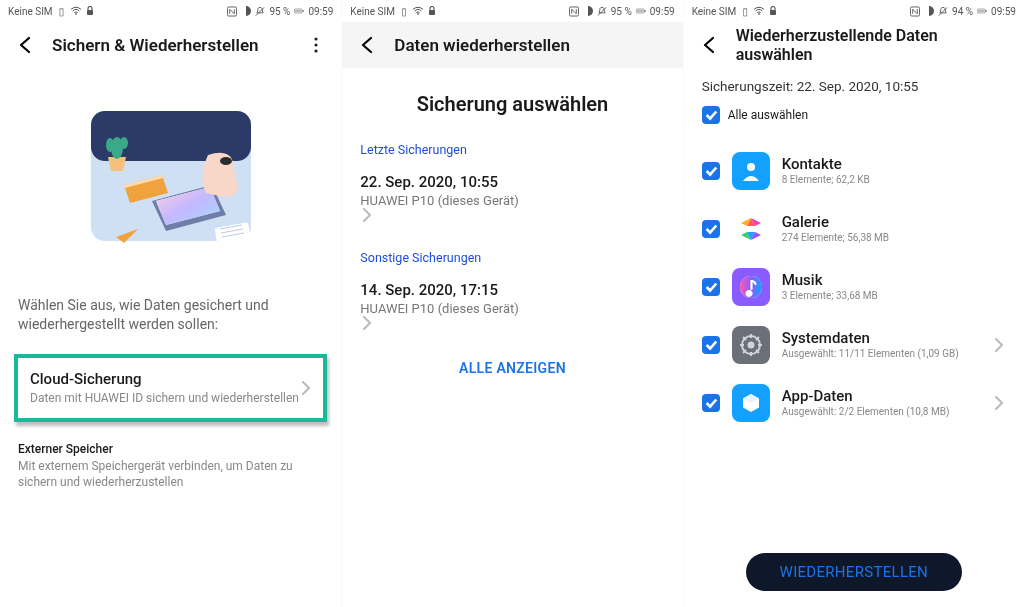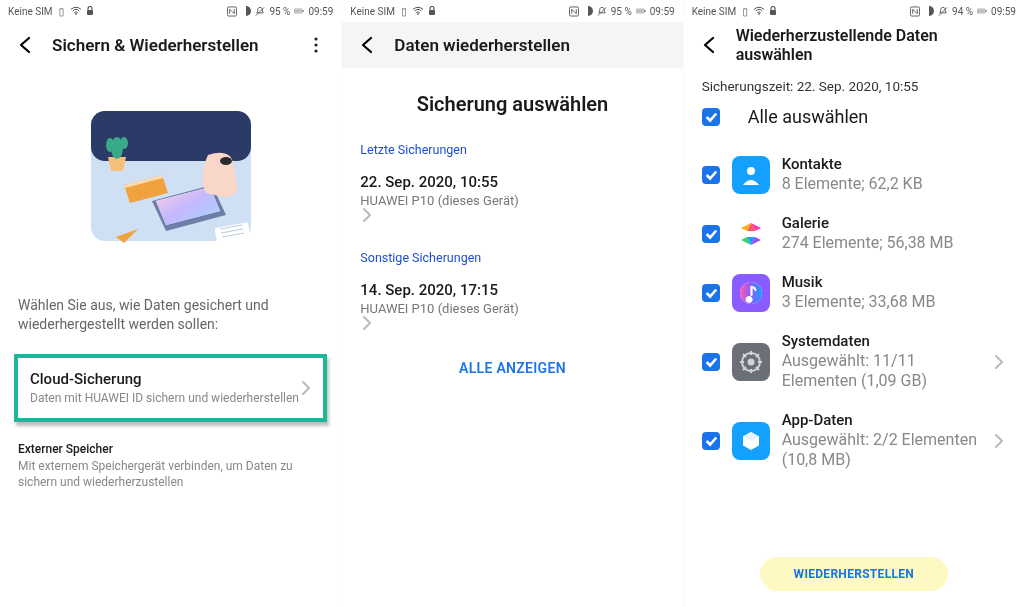--- a/index.html
+++ b/index.html
@@ -41,31 +41,31 @@
   .groupLabel { font-size: 12.5px; color: #1d4ed8; padding: 4px 18px; }
   .backupRow { padding: 12px 18px; display: flex; align-items: flex-start; cursor: pointer; flex-direction: column; }
   .backupRow .info { flex: 1; }
   .backupRow .date { font-size: 15px; font-weight: 500; margin-bottom: 2px; }
   .backupRow .dev { font-size: 13px; color: #777; }
   .showAll { text-align: center; font-size: 14px; font-weight: 600; color: #1a73e8; padding: 18px 0; cursor: pointer; letter-spacing: 0.3px; }
 
   
   .p3body { padding: 10px 18px 0; overflow-y: auto; flex: 1; }
   .tsline { font-size: 13.5px; color: #333; margin-bottom: 12px; }
-  .selAll { display: flex; align-items: center; gap: 28px; font-size: 18px; margin-bottom: 18px; cursor: pointer; }
+  .selAll { display: flex; align-items: center; gap: 8px; font-size: 12px; margin-bottom: 18px; cursor: pointer; }
   .chk { width: 18px; height: 18px; border-radius: 4px; background: #1a73e8; display: inline-flex; align-items: center; justify-content: center; flex-shrink: 0; }
   .chk svg { stroke: #fff; stroke-width: 3; fill: none; }
   .itemRow { display: flex; align-items: center; gap: 12px; padding: 10px 0; cursor: pointer; }
   .itemRow .iconbox { width: 38px; height: 38px; border-radius: 8px; display: flex; align-items: center; justify-content: center; flex-shrink: 0; }
   .itemRow .txt { flex: 1; }
   .itemRow .name { font-size: 15px; font-weight: 500; margin-bottom: 1px; }
-  .itemRow .meta { font-size: 16px; color: #888; line-height: 1.25; }
+  .itemRow .meta { font-size: 10px; color: #888; line-height: 1.25; }
 
   .restoreBtnWrap { padding: 12px 0 16px; text-align: center; }
-  .restoreBtn { display: inline-block; background: #fef9c3; color: #1a73e8; font-weight: 700; font-size: 12px; padding: 10px 34px; border-radius: 22px; cursor: pointer; letter-spacing: 0.3px; }
+  .restoreBtn { display: inline-block; background: #0f172a; color: #1a73e8; font-weight: 400; font-size: 15px; padding: 10px 34px; border-radius: 22px; cursor: pointer; letter-spacing: 0.3px; }
 </style>
 </head>
 <body>
 
 <svg width="0" height="0" style="position:absolute">
   <defs>
     <g id="chevR">
         <path d="M2 1 L8 7 L2 13" fill="none" stroke="currentColor" stroke-width="2" stroke-linecap="round" stroke-linejoin="round"></path>
       </g>
     <g id="check">

